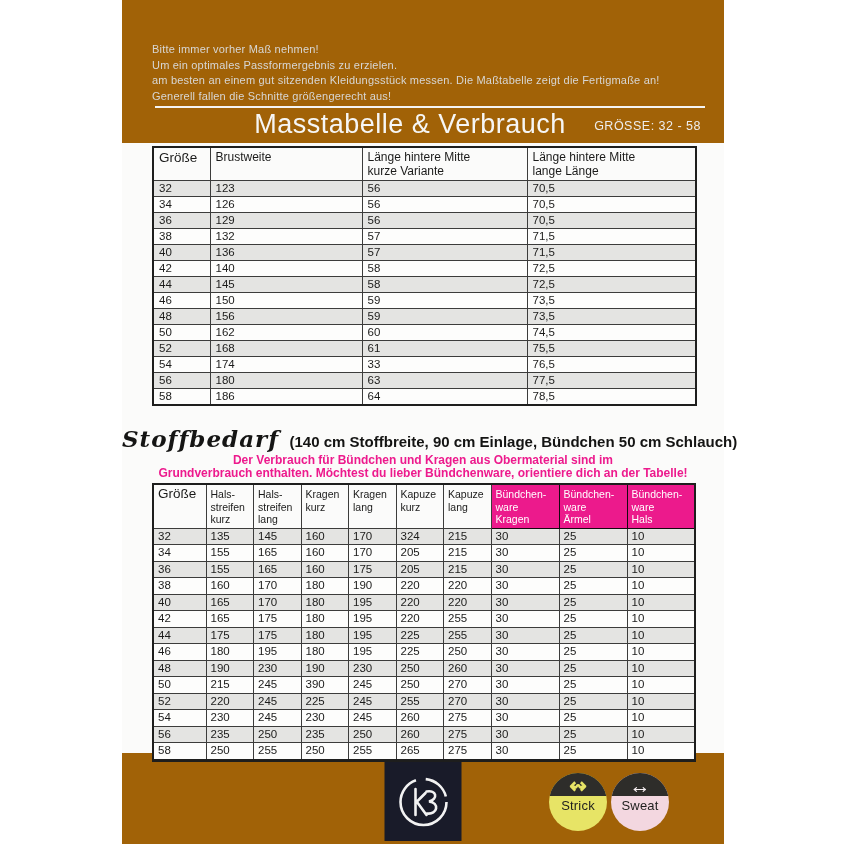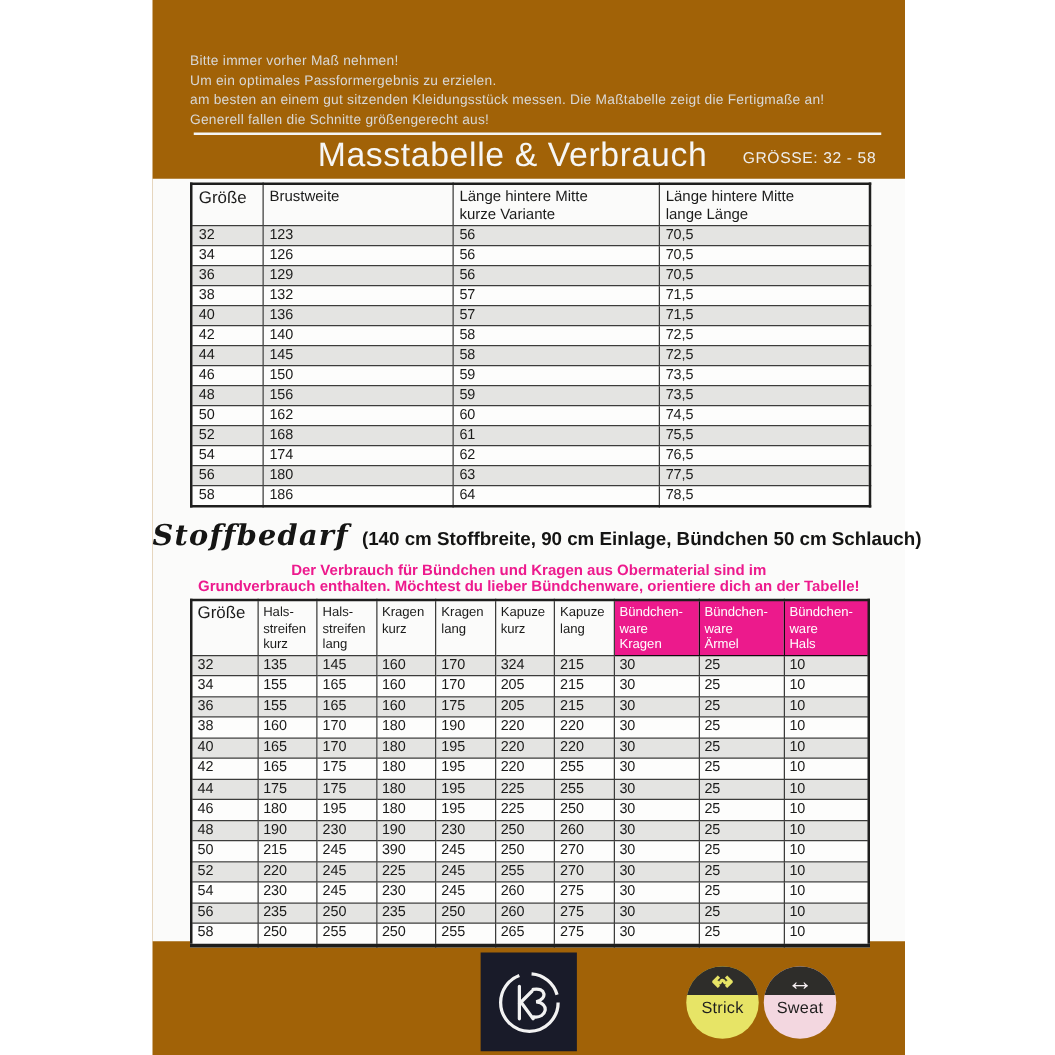--- a/index.html
+++ b/index.html
@@ -54,31 +54,31 @@
   .tbl2 td{font-size:11.5px;height:13.5px;padding:1px 4px 1px 4px;}
   .tbl2{border-bottom-width:3px;}
   .tbl2 th.hl{background:#ec1a8c;color:#ffffff;border-color:#15090f;}
   .tbl2 col.g{width:53px;}
   .tbl2 col.s{width:47.5px;}
   .tbl2 col.p{width:68px;}
   tbody tr:nth-child(odd) td{background:#e4e4e2;}
   tbody tr:nth-child(even) td{background:#fdfdfc;}
   
   .stoff-line{
-    margin-top:2px;text-align:right;height:29px;line-height:41px;
+    margin-top:18px;text-align:right;height:29px;line-height:29px;
     white-space:nowrap;
   }
   .stoff-script{
     font-family:"DejaVu Serif",serif;font-style:italic;font-weight:700;
     font-size:23px;letter-spacing:1px;color:#151514;
   }
   .stoff-detail{font-size:15px;font-weight:700;color:#141413;margin-left:6px;}
   .stoff-note{
     text-align:center;color:#ed1a8d;font-weight:700;font-size:12px;
-    line-height:13px;margin-top:13px;
+    line-height:13px;margin-top:1px;
   }
   
   .logo-square{
     position:absolute;left:50%;transform:translateX(-50%);bottom:3px;
     width:77px;height:79px;background:#191b29;
     display:flex;align-items:center;justify-content:center;
   }
   .badges{
     position:absolute;right:55px;bottom:13px;display:flex;gap:4px;
   }
@@ -201,21 +201,21 @@
           </tr>
           <tr>
             <td>52</td>
             <td>168</td>
             <td>61</td>
             <td>75,5</td>
           </tr>
           <tr>
             <td>54</td>
             <td>174</td>
-            <td>62</td>
+            <td>33</td>
             <td>76,5</td>
           </tr>
           <tr>
             <td>56</td>
             <td>180</td>
             <td>63</td>
             <td>77,5</td>
           </tr>
           <tr>
             <td>58</td>

